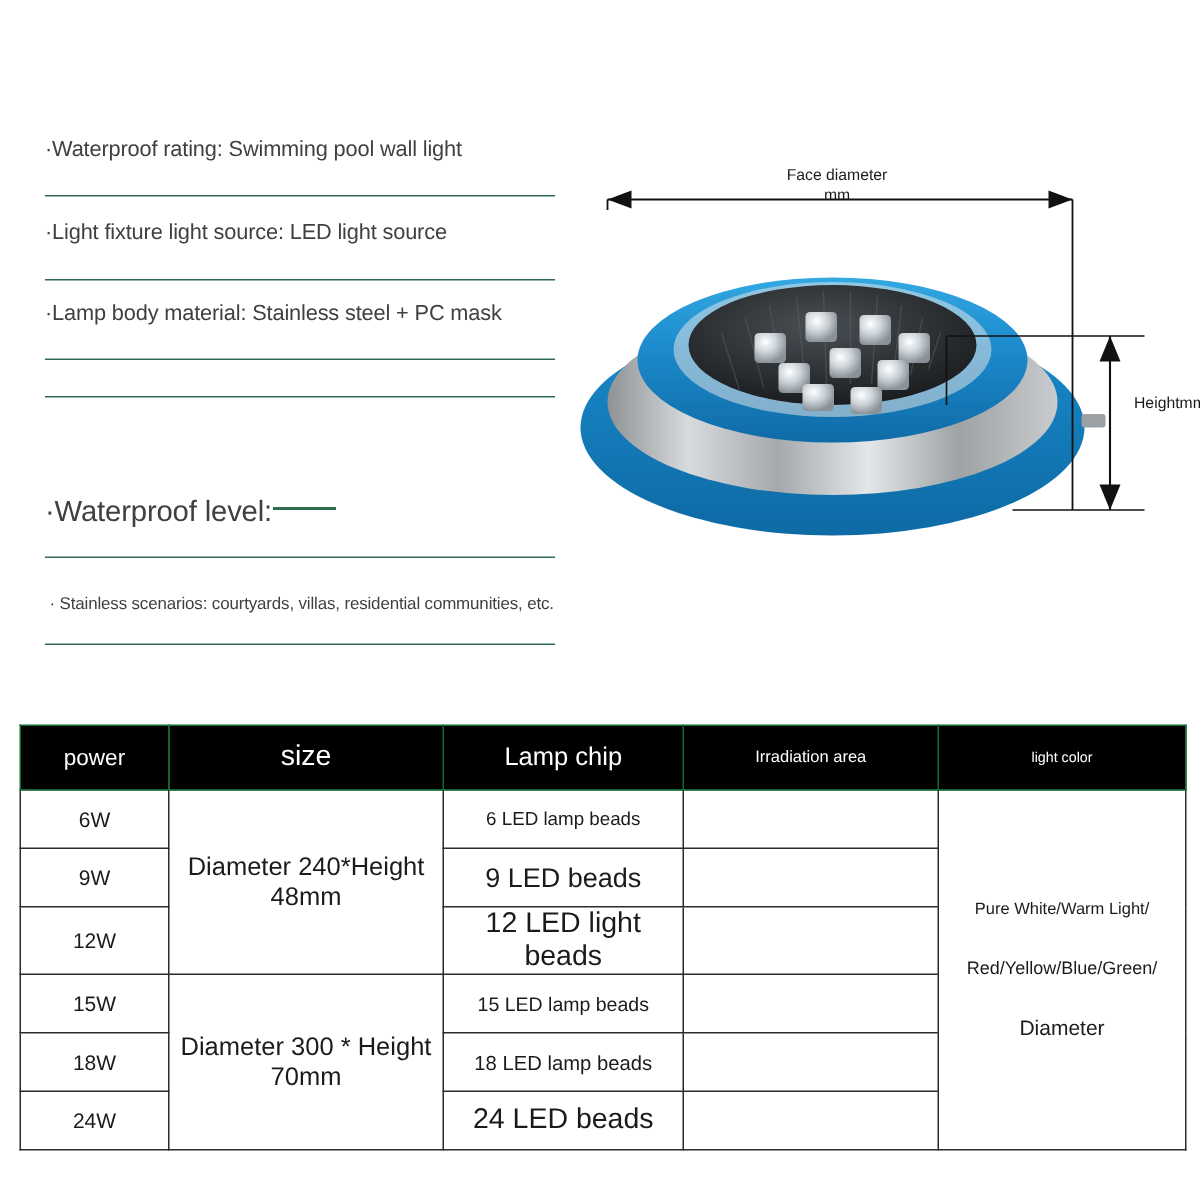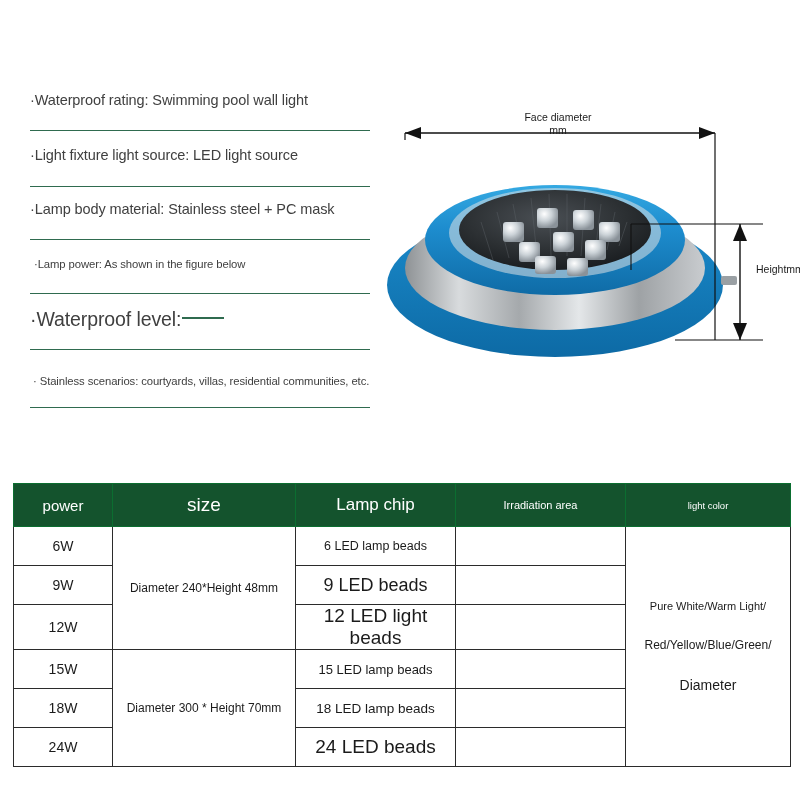--- a/index.html
+++ b/index.html
@@ -121,35 +121,35 @@
   }
   .spec-table th,
   .spec-table td {
     border: 1px solid #2b2b2b;
     padding: 0;
     text-align: center;
     vertical-align: middle;
     color: #1b1b1b;
   }
   .spec-table thead th {
-    background: #14532d;
+    background: #000000;
     color: #ffffff;
     border-color: #0b6e30;
     height: 42px;
     font-weight: 400;
   }
   .th-power   { font-size: 15px; }
   .th-size    { font-size: 19px; }
   .th-chip    { font-size: 17px; margin-top: 20px; }
   .th-irr     { font-size: 11px; }
   .th-color   { font-size: 9.5px; }
 
   .spec-table tbody tr { height: 39px; }
   .cell-power { font-size: 14px; }
-  .cell-size  { font-size: 12px; }
+  .cell-size  { font-size: 17px; }
   .cell-irr   { }
   .chip-1 { font-size: 12.5px; }
   .chip-2 { font-size: 18px; }
   .chip-3 { font-size: 19px; }
   .chip-4 { font-size: 13px; }
   .chip-5 { font-size: 13.5px; }
   .chip-6 { font-size: 19px; }
 
   .color-cell {
     text-align: left;
@@ -177,21 +177,20 @@
       <span class="spec-text sz-lg">·Light fixture light source: LED light source</span>
       <span class="spec-rule"></span>
     </div>
 
     <div class="spec-row r3">
       <span class="spec-text sz-lg">·Lamp body material: Stainless steel + PC mask</span>
       <span class="spec-rule"></span>
     </div>
 
     <div class="spec-row r4">
-      <span class="spec-text sz-sm">·Lamp power: As shown in the figure below</span>
       <span class="spec-rule"></span>
     </div>
 
     <div class="spec-row r5">
       <span class="spec-text sz-xl"><span>·Waterproof level:</span><span class="level-dash"></span></span>
       <span class="spec-rule"></span>
     </div>
 
     <div class="spec-row r6">
       <span class="spec-text sz-sm">· Stainless scenarios: courtyards, villas, residential communities, etc.</span>

